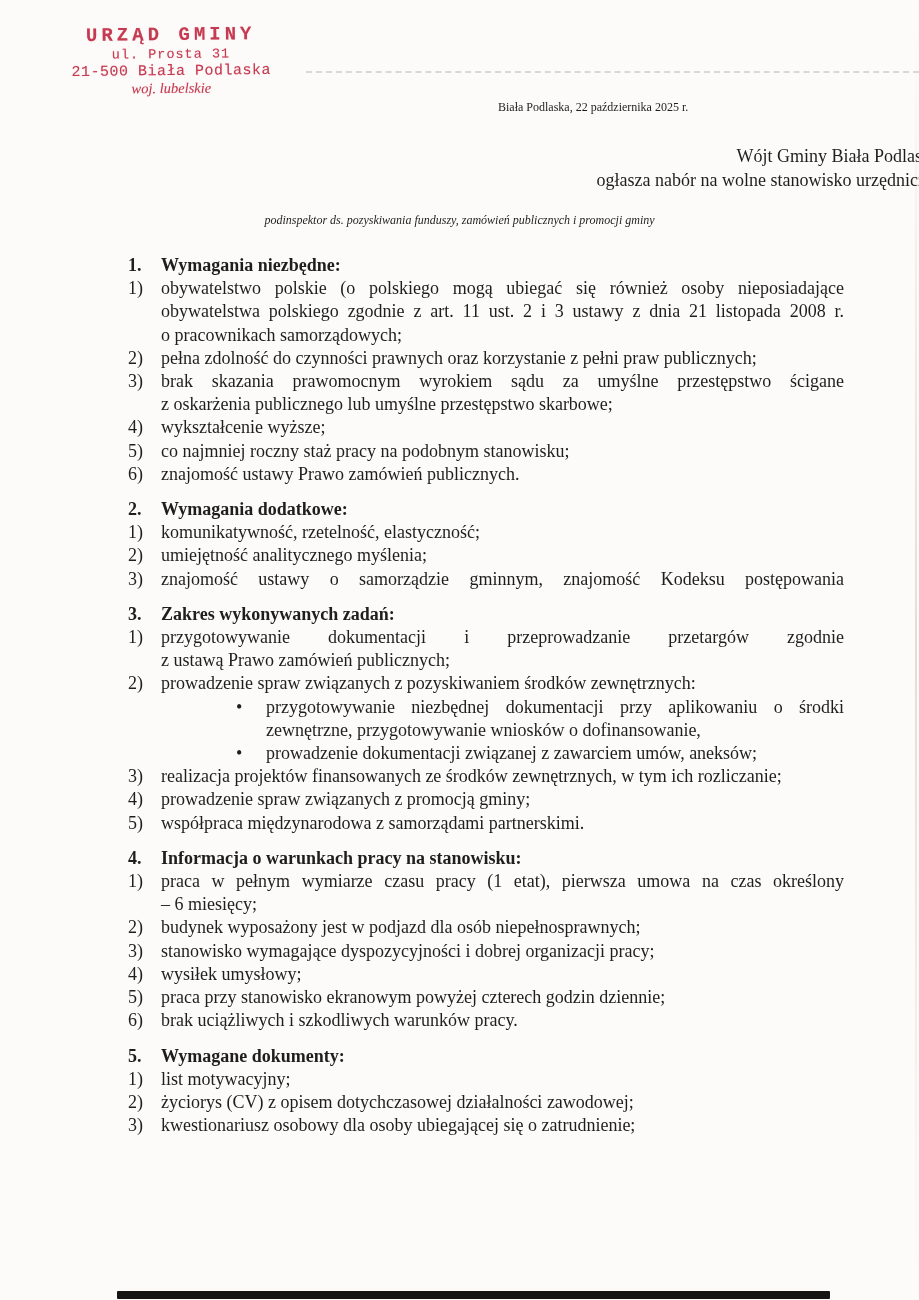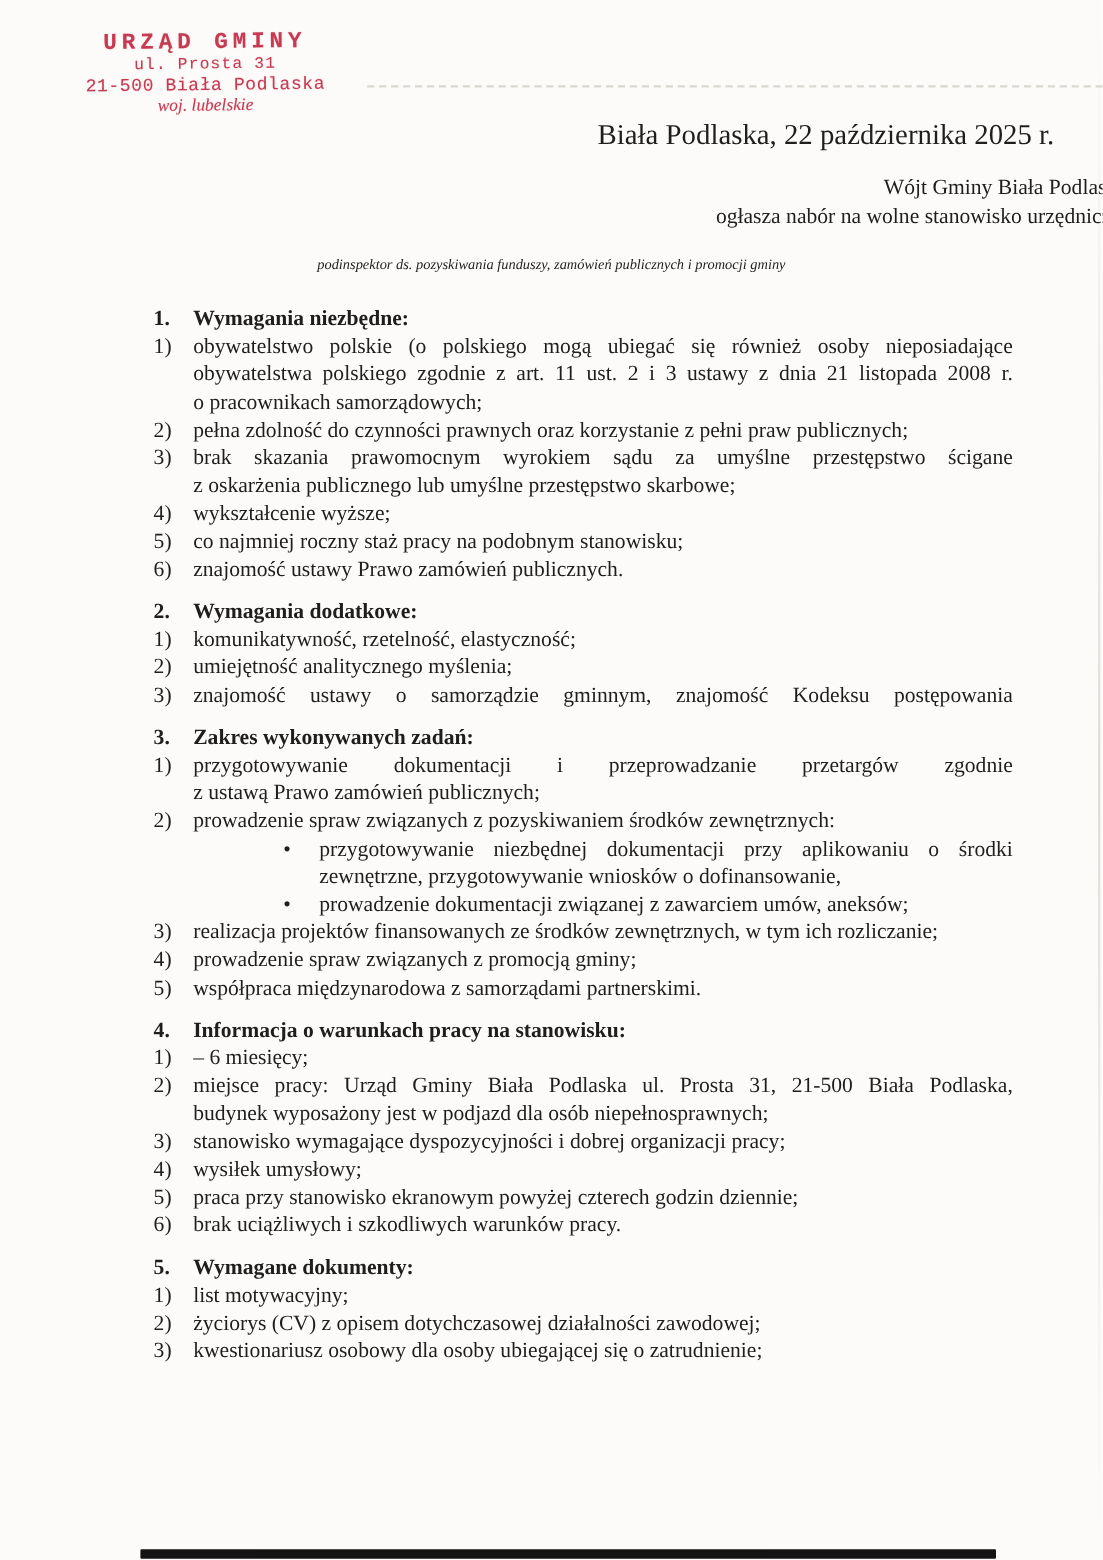--- a/index.html
+++ b/index.html
@@ -26,21 +26,21 @@
     position:absolute; left:56px; top:24px; width:230px; text-align:center;
     font-family:"Liberation Mono", monospace;
     transform:rotate(-0.6deg);
     text-shadow:0 0 1px rgba(200,55,85,0.35);
   }
   .stamp .l1 { font-size:19px; font-weight:bold; letter-spacing:4px; white-space:nowrap; }
   .stamp .l2 { font-size:13.5px; letter-spacing:1px; margin-top:1px; }
   .stamp .l3 { font-size:15px; letter-spacing:0.5px; margin-top:1px; white-space:nowrap; }
   .stamp .l4 { font-size:14.5px; font-style:italic; font-family:"Liberation Serif", serif; }
   
-  .dateline { position:absolute; left:498px; top:100px; font-size:24px; }
+  .dateline { position:absolute; left:498px; top:100px; font-size:12px; }
   .announce { position:absolute; left:0; top:144px; width:905px; text-align:right; font-size:18px; line-height:24px;padding-left:34px; }
   .pos-title { position:absolute; left:0; top:213px; width:919px; text-align:center; font-style:italic; font-size:12px; }
   
   .doc-body { position:absolute; left:128px; top:254px; width:716px; font-size:18px; line-height:23.2px; }
   .sec:not(:first-child) { margin-top:12px; }
   .sec-head { display:flex; font-weight:bold; }
   .sec-num { flex:0 0 33px; }
   .item { display:flex; }
   .item-num { flex:0 0 33px; }
   .item-text { flex:1; min-width:0; }
@@ -194,27 +194,27 @@
         </div>
       </section>
       <section class="sec">
         <div class="sec-head">
           <span class="sec-num">4.</span>
           <span class="sec-title">Informacja o warunkach pracy na stanowisku:</span>
         </div>
         <div class="item">
           <span class="item-num">1)</span>
           <div class="item-text">
+            <div class="line stretch">praca w pełnym wymiarze czasu pracy (1 etat), pierwsza umowa na czas określony</div>
             <div class="line">– 6 miesięcy;</div>
           </div>
         </div>
         <div class="item">
           <span class="item-num">2)</span>
           <div class="item-text">
-            <div class="line stretch">miejsce pracy: Urząd Gminy Biała Podlaska ul. Prosta 31, 21-500 Biała Podlaska,</div>
             <div class="line">budynek wyposażony jest w podjazd dla osób niepełnosprawnych;</div>
           </div>
         </div>
         <div class="item">
           <span class="item-num">3)</span>
           <div class="item-text">
             <div class="line">stanowisko wymagające dyspozycyjności i dobrej organizacji pracy;</div>
           </div>
         </div>
         <div class="item">

